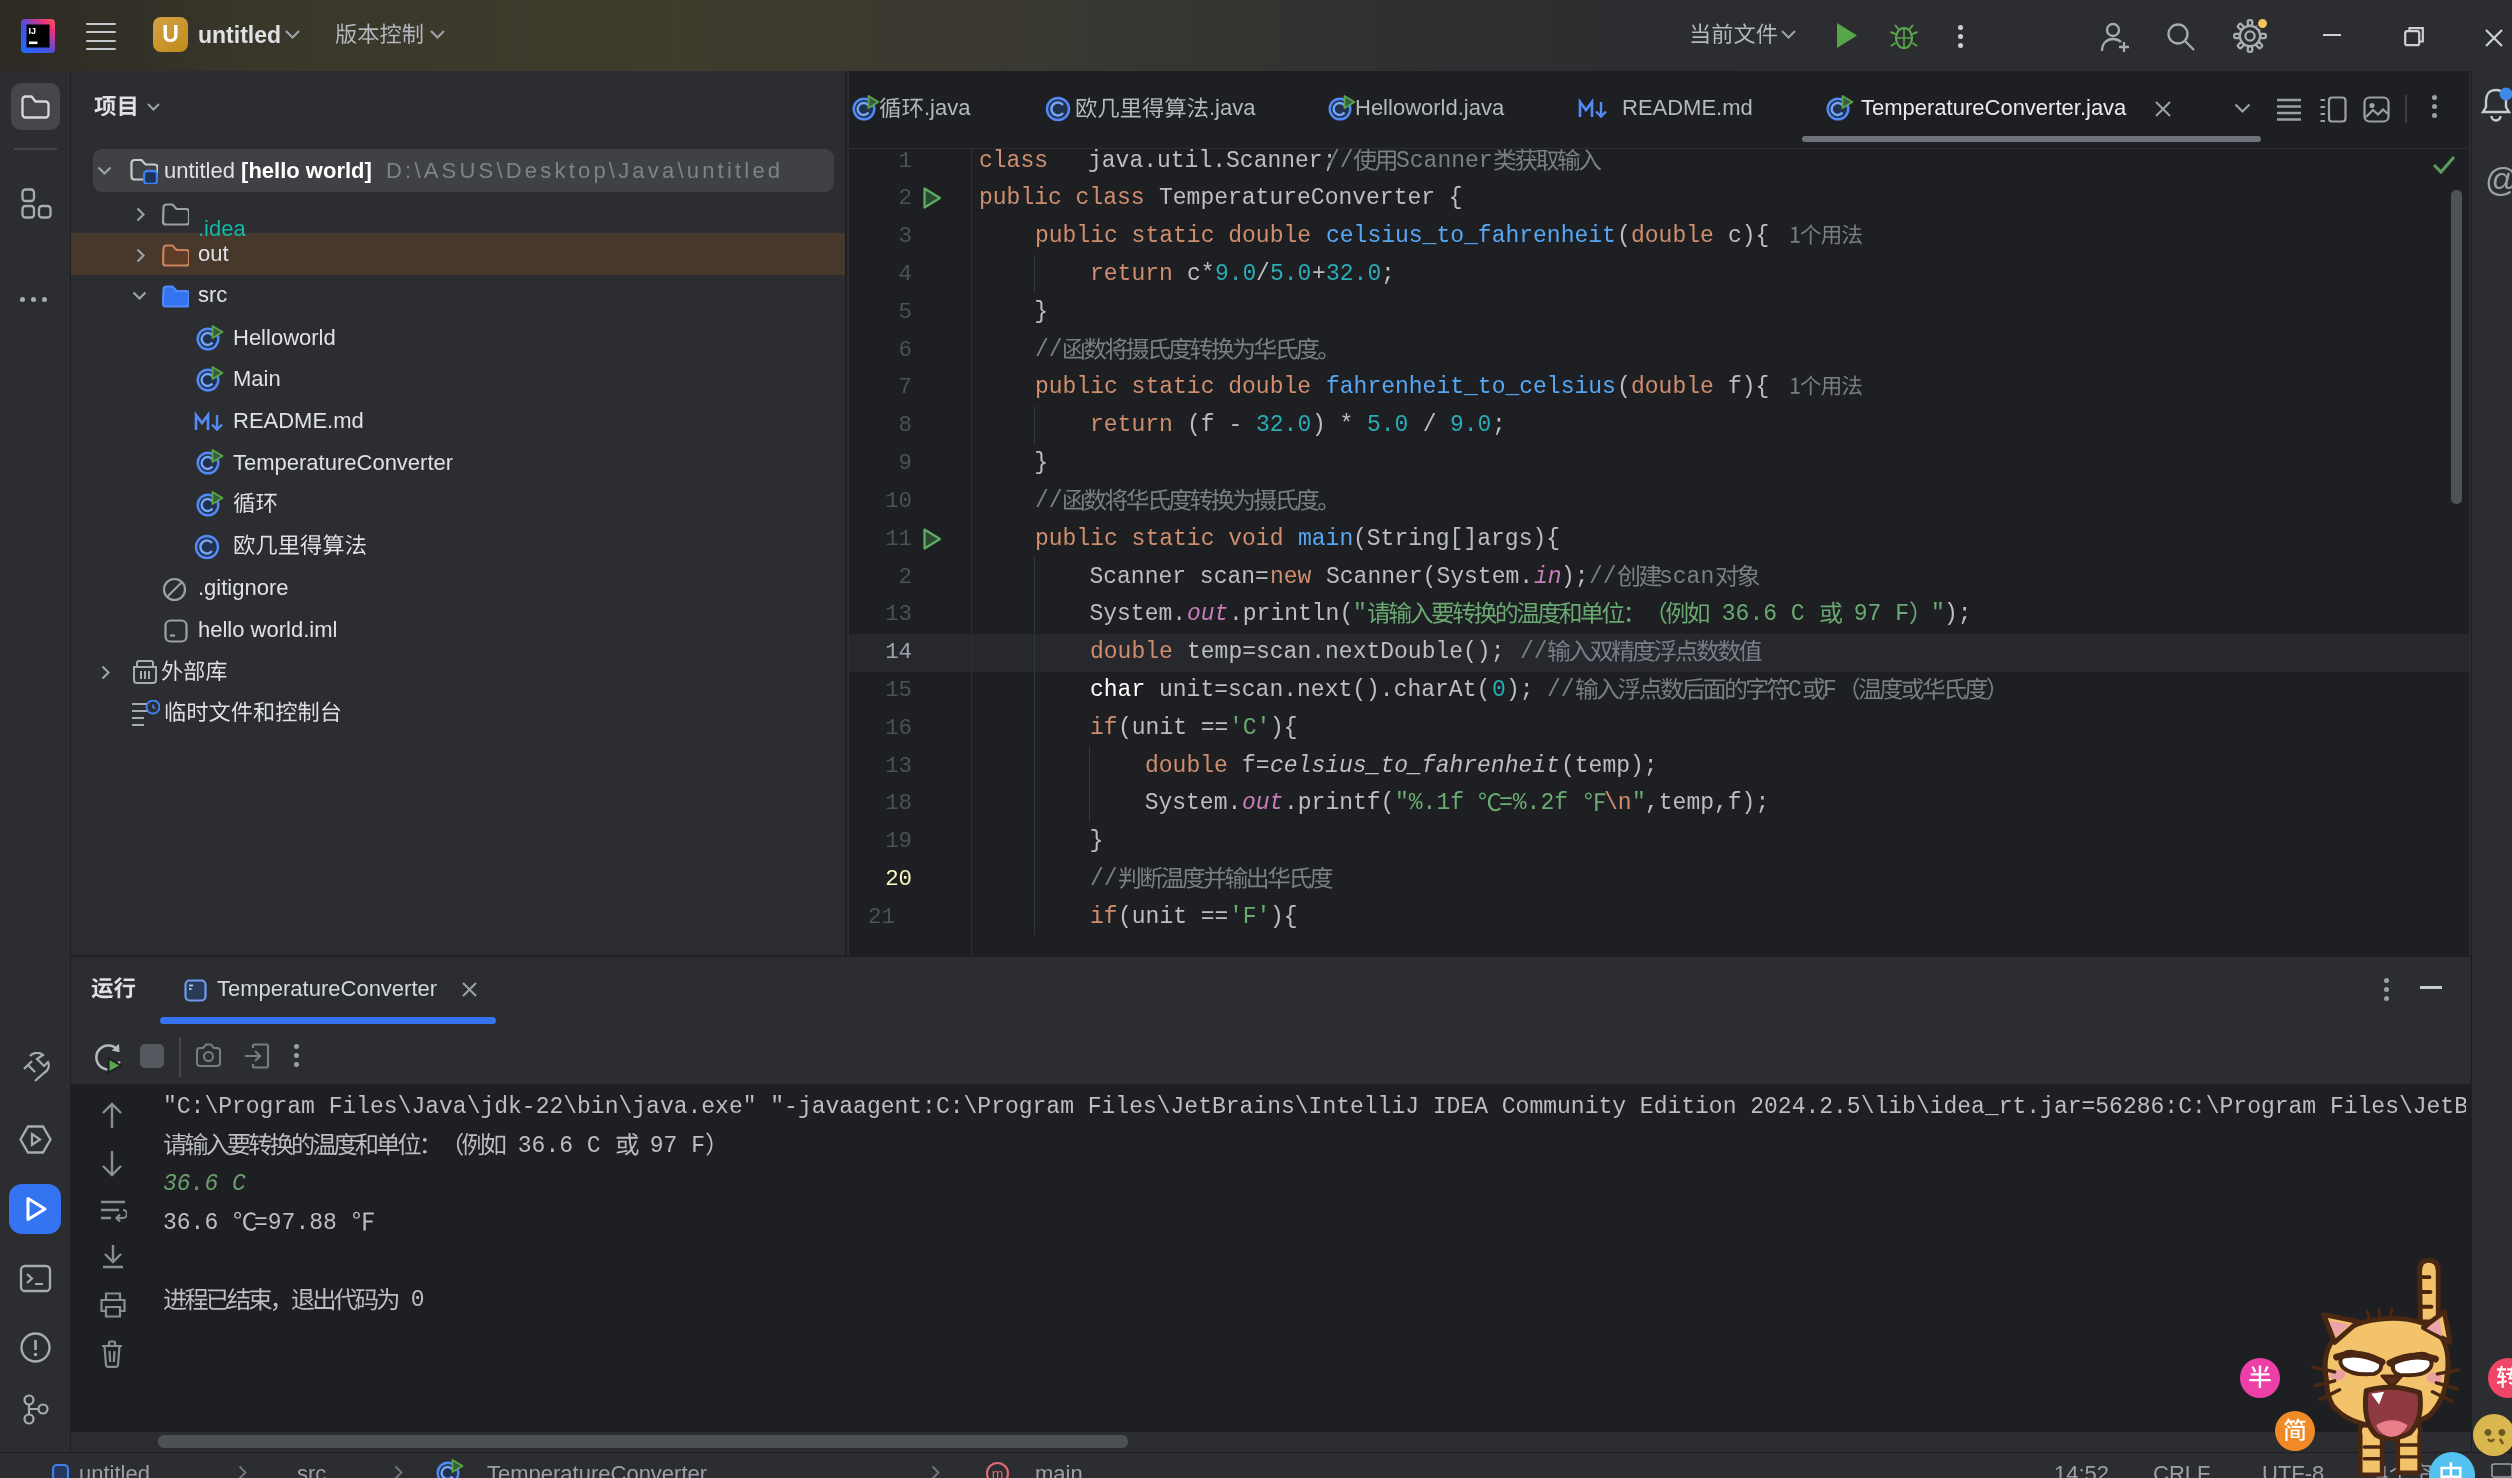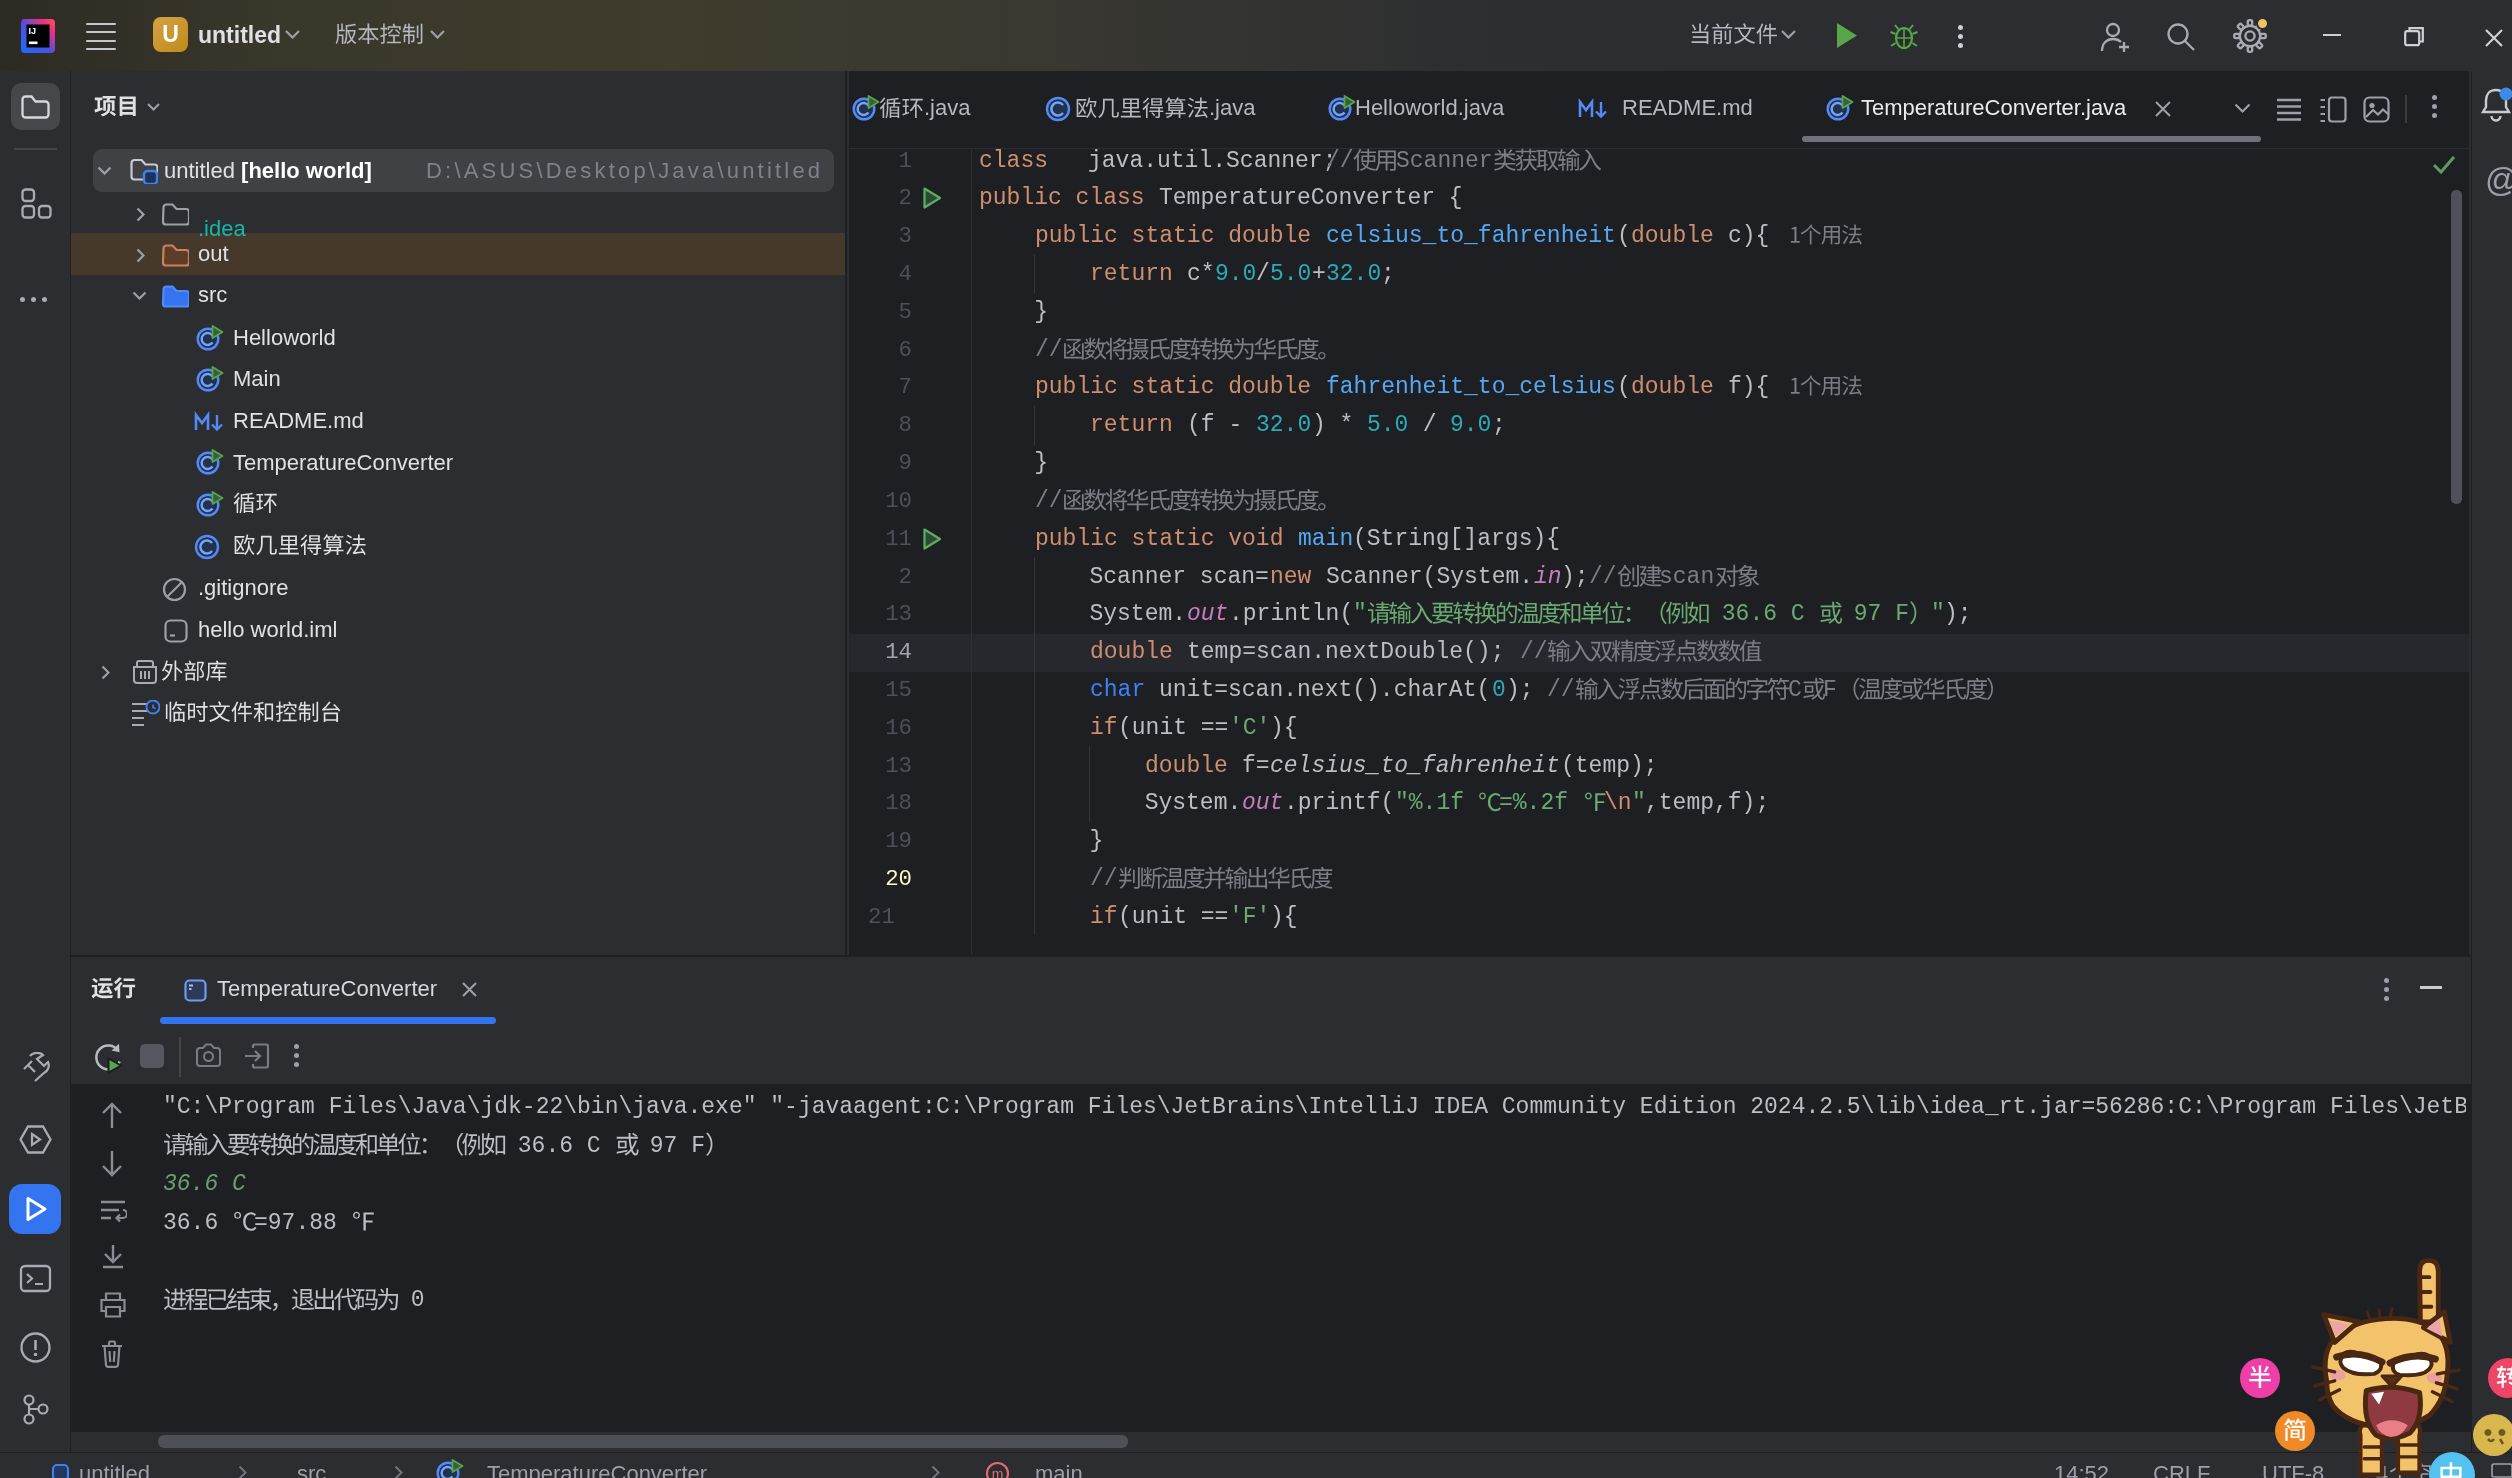--- a/index.html
+++ b/index.html
@@ -143,21 +143,21 @@
     <div style="position:absolute;left:93px;top:149px;width:741px;height:43px;border-radius:9px;background:#3f4145"></div>
     <div style="position:absolute;left:71px;top:233px;width:774px;height:42px;background:#46382a"></div>
     <svg style="position:absolute;left:97px;top:166px" width="15" height="9" viewBox="0 0 15 9" fill="none">
       <path d="M1.5 1.5 L7.5 7.5 L13.5 1.5" stroke="#9da0a8" stroke-width="2.2"></path>
     </svg>
     <svg style="position:absolute;left:130px;top:158px" width="28" height="26" viewBox="0 0 28 26" fill="none">
       <path d="M1.5 5 a3 3 0 0 1 3-3 h7 l4 4.5 h9 a3 3 0 0 1 3 3 v9 a3 3 0 0 1 -3 3 h-20 a3 3 0 0 1 -3-3 z" stroke="#c8cbd0" stroke-width="2.2"></path>
       <rect x="14" y="13" width="13" height="13" rx="3.5" fill="#1c3256" stroke="#3f80f0" stroke-width="2.4"></rect>
     </svg>
     <div style="position:absolute;left:164px;top:154px;font:400 22px 'Liberation Sans',sans-serif;color:#dfe1e5;white-space:pre;line-height:33px;">untitled <b style="color:#fff">[hello world]</b></div>
-    <div style="position:absolute;left:386px;top:154px;font:400 22px 'Liberation Sans',sans-serif;color:#7e838b;white-space:pre;line-height:33px;letter-spacing:3.2px;margin-left:40px;">D:\ASUS\Desktop\Java\untitled</div>
+    <div style="position:absolute;left:386px;top:154px;font:400 22px 'Liberation Sans',sans-serif;color:#7e838b;white-space:pre;line-height:33px;letter-spacing:3.2px;">D:\ASUS\Desktop\Java\untitled</div>
     <svg style="position:absolute;left:136px;top:207px" width="9" height="15" viewBox="0 0 9 15" fill="none">
       <path d="M1.5 1.5 L7.5 7.5 L1.5 13.5" stroke="#9da0a8" stroke-width="2.2"></path>
     </svg>
     <svg style="position:absolute;left:162px;top:203px" width="27" height="23" viewBox="0 0 27 23" fill="none">
       <path d="M1.5 4.5 a3 3 0 0 1 3-3 h6 l4 4.5 h9.5 a3 3 0 0 1 3 3 v9.5 a3 3 0 0 1 -3 3 h-20 a3 3 0 0 1 -3-3 z" stroke="#9da0a8" stroke-width="2.2" fill="none"></path>
     </svg>
     <div style="position:absolute;left:198px;top:212px;font:400 22px 'Liberation Sans',sans-serif;color:#14b8a6;white-space:pre;line-height:33px;">.idea</div>
     <svg style="position:absolute;left:136px;top:248px" width="9" height="15" viewBox="0 0 9 15" fill="none">
       <path d="M1.5 1.5 L7.5 7.5 L1.5 13.5" stroke="#9da0a8" stroke-width="2.2"></path>
     </svg>
@@ -530,21 +530,21 @@
         <use href="#g400_7cbe" xlink:href="#g400_7cbe" x="2688"></use>
         <use href="#g400_5ea6" xlink:href="#g400_5ea6" x="3583"></use>
         <use href="#g400_6d6e" xlink:href="#g400_6d6e" x="4479"></use>
         <use href="#g400_70b9" xlink:href="#g400_70b9" x="5375"></use>
         <use href="#g400_6570" xlink:href="#g400_6570" x="6271"></use>
         <use href="#g400_6570" xlink:href="#g400_6570" x="7167"></use>
         <use href="#g400_503c" xlink:href="#g400_503c" x="8062"></use>
       </g>
     </svg>
     <div style="position:absolute;left:979px;top:671px;font:23px 'Liberation Mono',monospace;color:#BCBEC4;white-space:pre;line-height:38px;">        </div>
-    <div style="position:absolute;left:1090px;top:671px;font:23px 'Liberation Mono',monospace;color:#3b82f6;white-space:pre;line-height:38px;">char </div>
+    <div style="position:absolute;left:1090px;top:671px;font:23px 'Liberation Mono',monospace;color:#ffffff;white-space:pre;line-height:38px;">char </div>
     <div style="position:absolute;left:1159px;top:671px;font:23px 'Liberation Mono',monospace;color:#BCBEC4;white-space:pre;line-height:38px;">unit=scan.next().charAt(</div>
     <div style="position:absolute;left:1492px;top:671px;font:23px 'Liberation Mono',monospace;color:#2AACB8;white-space:pre;line-height:38px;">0</div>
     <div style="position:absolute;left:1506px;top:671px;font:23px 'Liberation Mono',monospace;color:#BCBEC4;white-space:pre;line-height:38px;">); </div>
     <div style="position:absolute;left:1547px;top:671px;font:23px 'Liberation Mono',monospace;color:#7A7E85;white-space:pre;line-height:38px;">//</div>
     <svg style="position:absolute;left:1575px;top:672px;overflow:visible" width="213" height="36" viewBox="0 0 215 36">
       <g fill="#7A7E85" transform="translate(0,25.9) scale(0.02400,-0.02400)">
         <use href="#g400_8f93" xlink:href="#g400_8f93" x="0"></use>
         <use href="#g400_5165" xlink:href="#g400_5165" x="896"></use>
         <use href="#g400_6d6e" xlink:href="#g400_6d6e" x="1792"></use>
         <use href="#g400_70b9" xlink:href="#g400_70b9" x="2688"></use>

